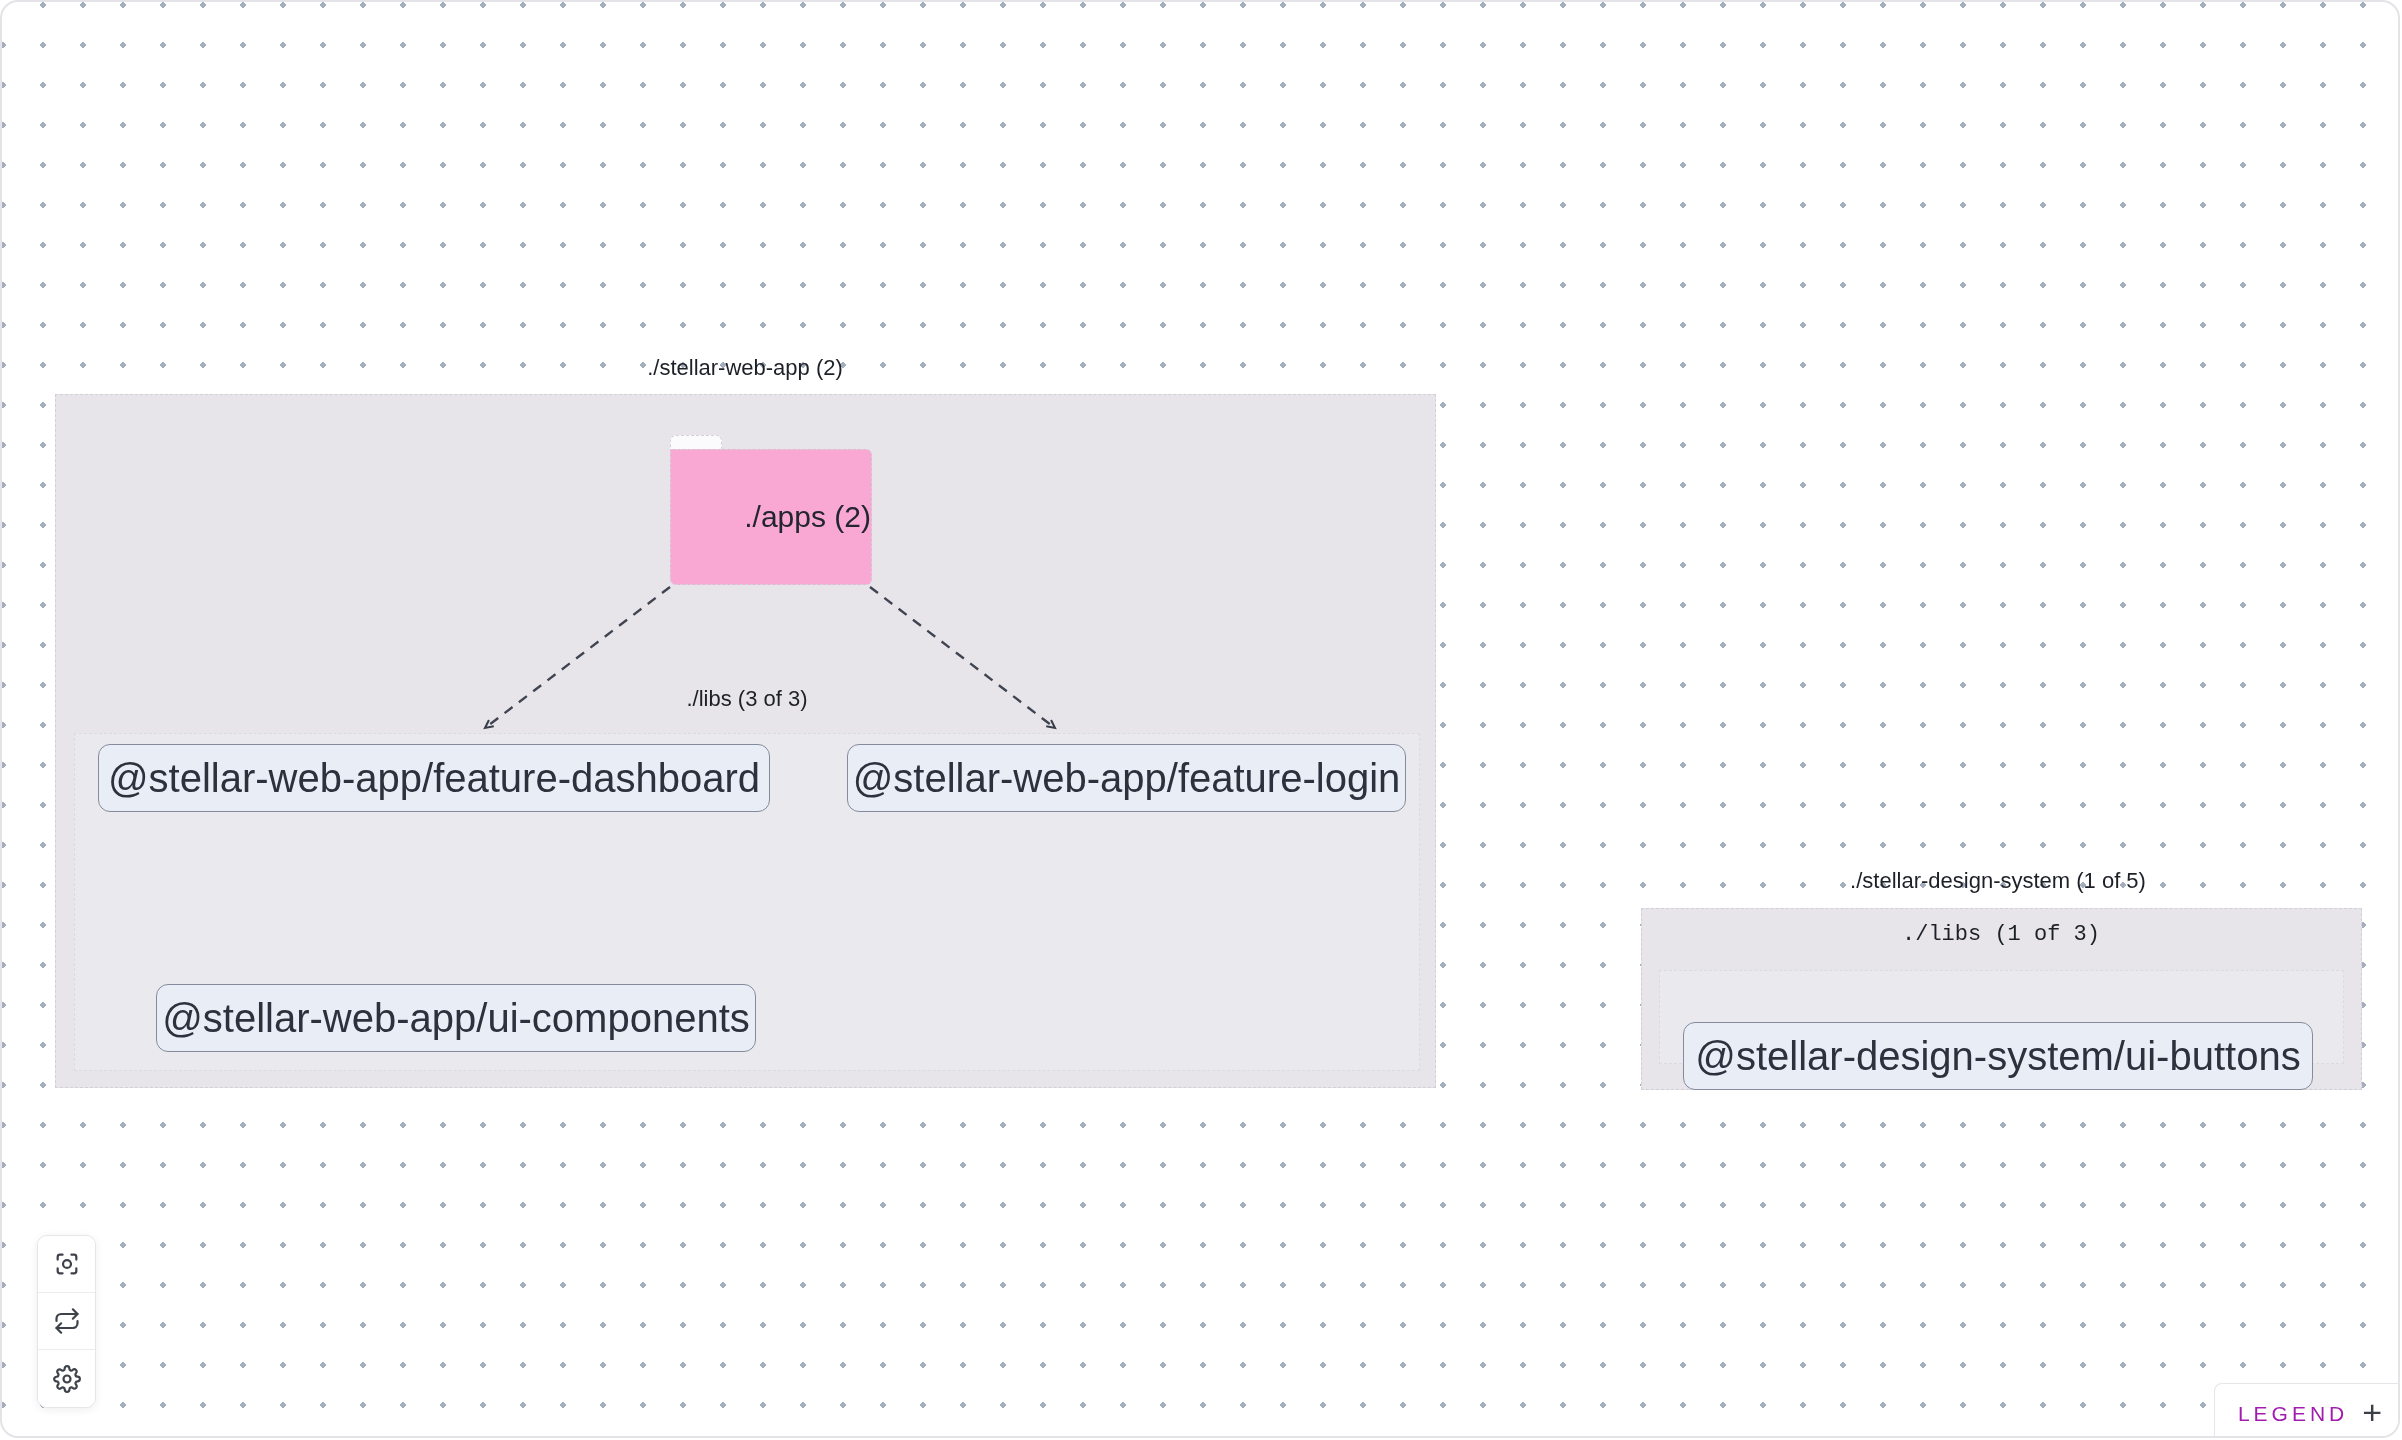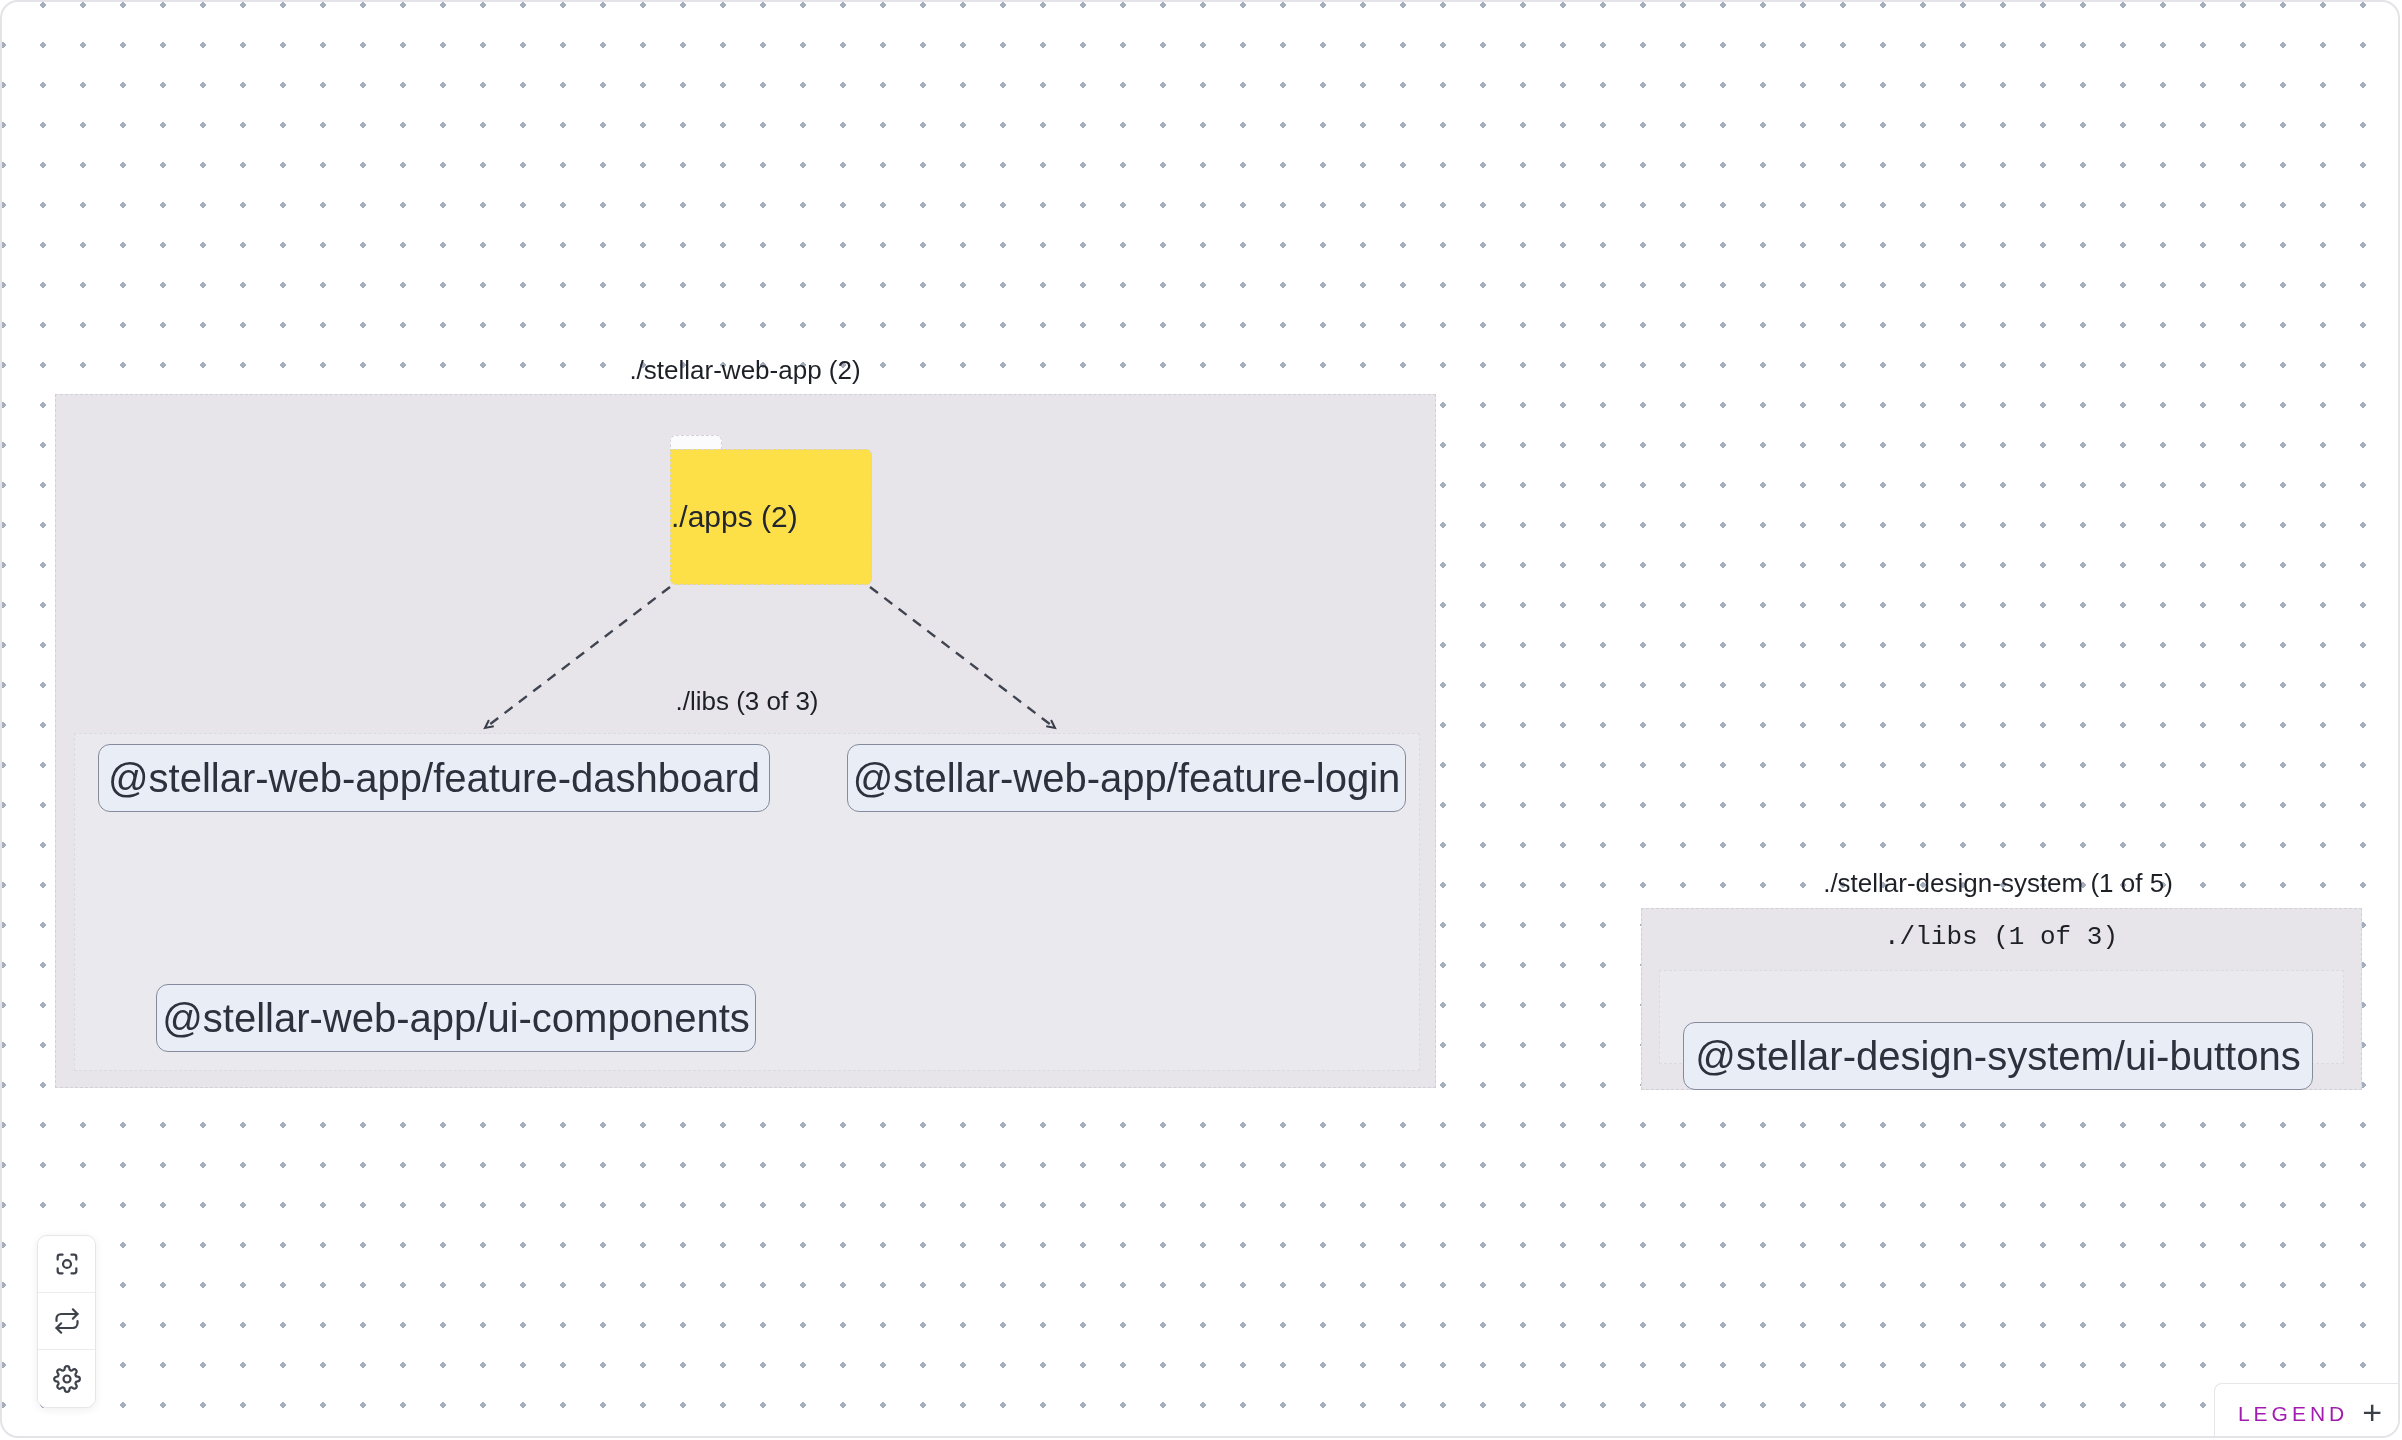--- a/index.html
+++ b/index.html
@@ -6,24 +6,24 @@
   body{width:2402px;height:1440px;position:relative;font-family:"Liberation Sans",sans-serif;
        -webkit-font-smoothing:antialiased;}
   .stage{position:absolute;left:0;top:0;width:2400px;height:1438px;border:2px solid #e3e3e8;
          border-radius:18px;box-sizing:border-box;overflow:hidden;background:#fff;}
   .dots{position:absolute;inset:0;
         background-image:radial-gradient(circle,#a4aebd 2.6px,transparent 2.8px);
         background-size:40px 40px;background-position:21px 23px;}
   
   .group{position:absolute;background:#e7e5ea;border:1px dashed #d1cfd7;box-sizing:border-box;}
   .subgroup{position:absolute;background:rgba(255,255,255,0.15);border:1px dashed #dcdae1;box-sizing:border-box;}
-  .group-label{position:absolute;color:#1d2027;font-size:26px;white-space:nowrap;transform:translateX(-50%);}
+  .group-label{position:absolute;color:#1d2027;font-size:22px;white-space:nowrap;transform:translateX(-50%);}
   
-  .folder-body{position:absolute;background:#fde047;border:1.5px dashed #d3d1d9;box-sizing:border-box;
-               border-radius:0 6px 6px 6px;display:flex;align-items:center;justify-content:flex-start;}
+  .folder-body{position:absolute;background:#f9a8d4;border:1.5px dashed #d3d1d9;box-sizing:border-box;
+               border-radius:0 6px 6px 6px;display:flex;align-items:center;justify-content:flex-end;}
   .folder-tab{position:absolute;background:#fbfafc;border:1.5px dashed #d3d1d9;border-bottom:none;
               box-sizing:border-box;border-radius:6px 6px 0 0;}
   .folder-label{color:#23262e;font-size:30px;white-space:nowrap;}
   
   .node{position:absolute;background:#e9edf6;border:1.5px solid #858b9d;border-radius:12px;
         box-sizing:border-box;display:flex;align-items:center;justify-content:center;
         color:#2c313d;font-size:40px;white-space:nowrap;}
   
   svg.edges{position:absolute;left:0;top:0;pointer-events:none;}
   

